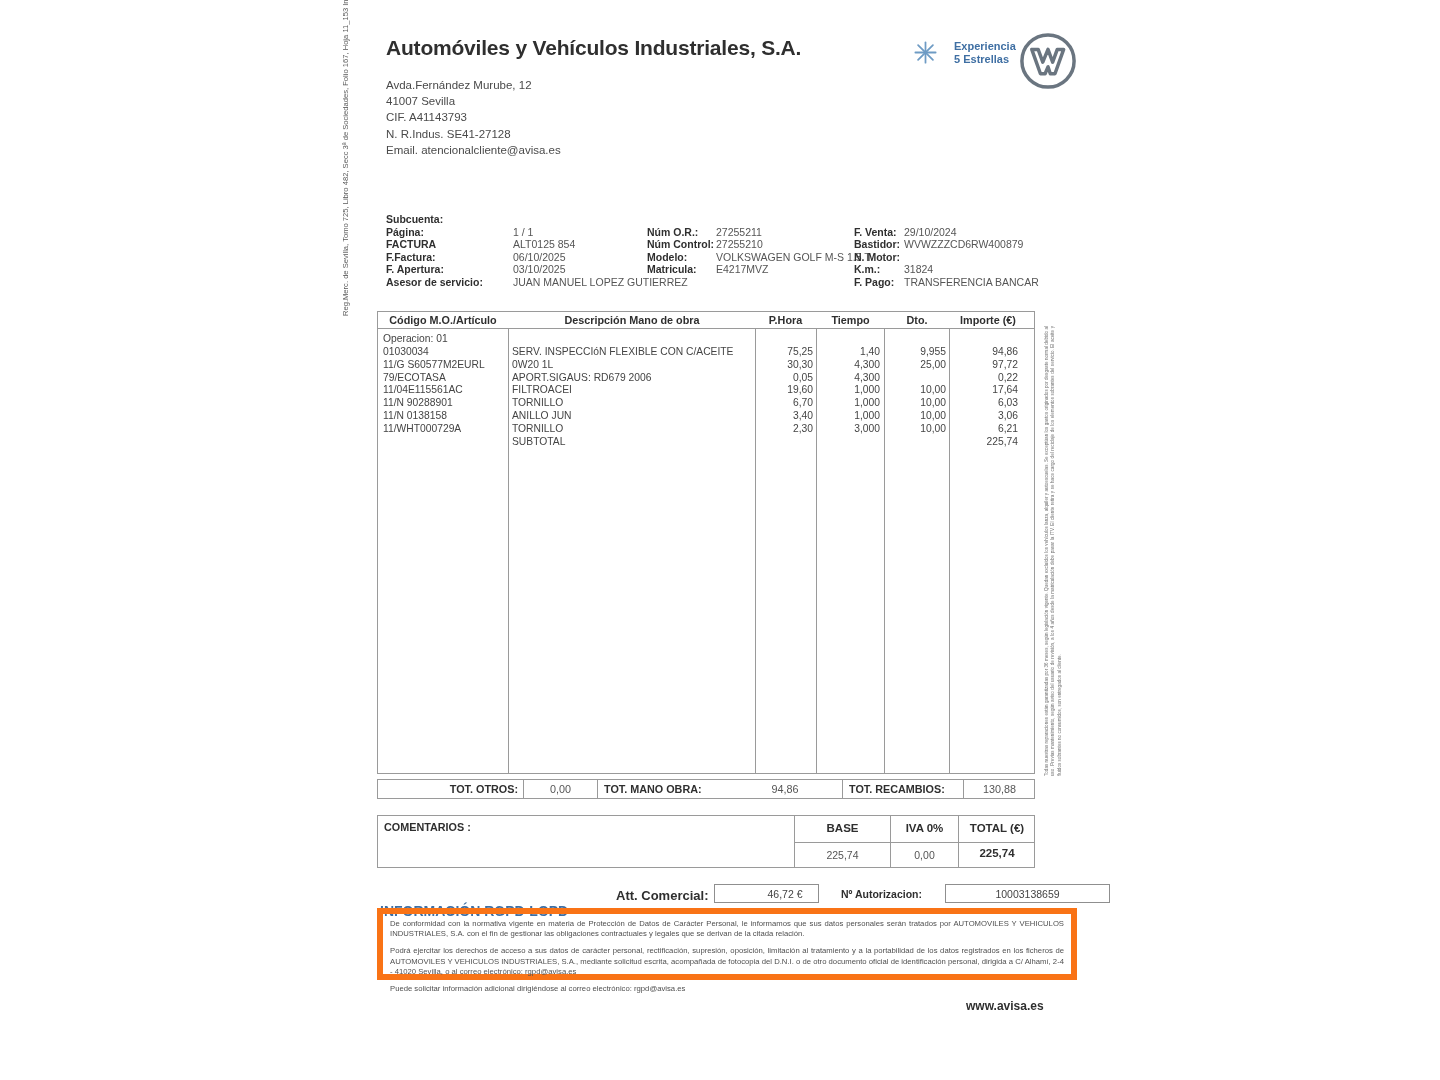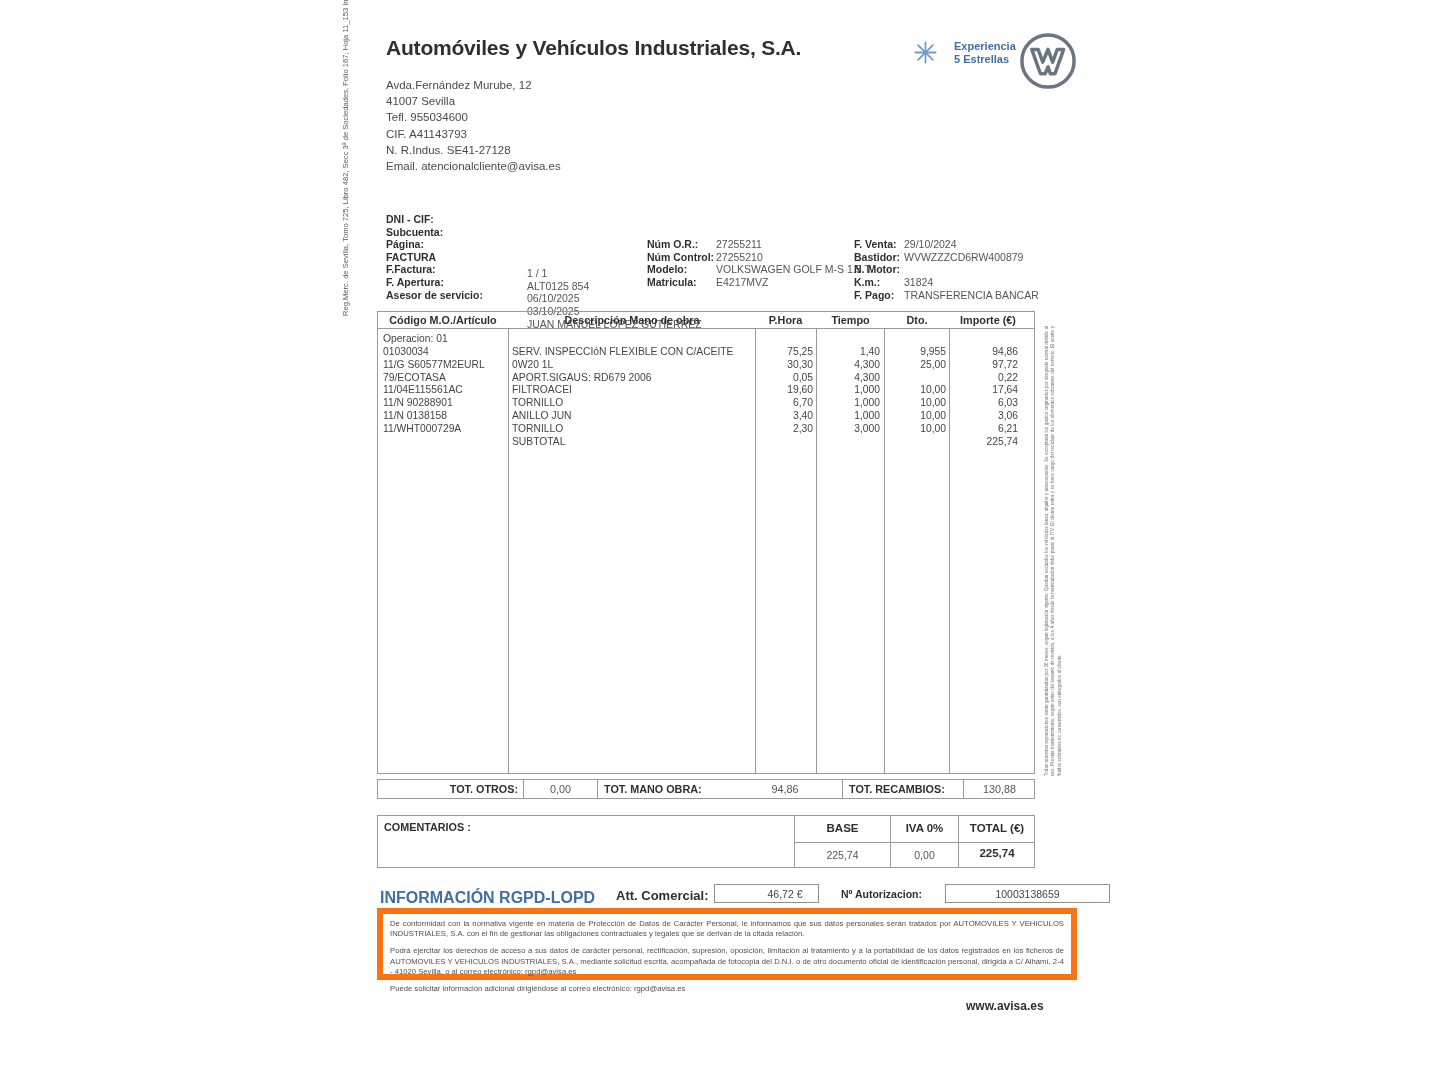--- a/index.html
+++ b/index.html
@@ -26,21 +26,21 @@
   .exp-badge { position: absolute; left: 0px; top: 7px; display: flex; align-items: center; gap: 15px; }
   .exp-star { width: 27px; height: 27px; }
   .exp-text { font-size: 11px; font-weight: bold; color: #3f6fa3; line-height: 12.5px; }
   .vw-logo { position: absolute; left: 107px; top: 0px; width: 58px; height: 58px; }
 
   
   .meta { position: absolute; left: 386px; top: 213px; width: 700px; font-size: 10.5px; }
   .meta-row { position: relative; height: 12.6px; }
   .mk { position: absolute; font-weight: bold; color: #2f2f2f; white-space: nowrap; }
   .mv { position: absolute; color: #555; white-space: nowrap; }
-  .c1k { left: 0; } .c1v { left: 141px; margin-top: 29px; }
+  .c1k { left: 0; } .c1v { left: 127px; }
   .c2k { left: 261px; } .c2v { left: 330px; }
   .c3k { left: 468px; } .c3v { left: 518px; }
   .clip-model { width: 153px; overflow: hidden; }
 
   
   .tbl { position: absolute; left: 377px; top: 311px; width: 658px; height: 463px;
          border: 1px solid #9a9a9a; }
   .thead { position: relative; height: 17px; border-bottom: 1px solid #9a9a9a; }
   .th { position: absolute; top: 2px; font-size: 10.8px; font-weight: bold; color: #2f2f2f; text-align: center; }
   .vline { position: absolute; top: 0; bottom: 0; width: 1px; background: #9a9a9a; }
@@ -65,21 +65,21 @@
   .cmt { position: absolute; left: 377px; top: 815px; width: 658px; height: 53px;
          border: 1px solid #9a9a9a; }
   .cmt-label { position: absolute; left: 6px; top: 5px; font-size: 10.8px; font-weight: bold; color: #2f2f2f; }
   .cmt-hline { position: absolute; left: 417px; right: 0; top: 26px; height: 1px; background: #9a9a9a; }
   .cmt-h { position: absolute; top: 6px; font-size: 11.5px; font-weight: bold; color: #2f2f2f; text-align: center; }
   .cmt-v { position: absolute; top: 33px; font-size: 10.5px; color: #555; text-align: center; }
   .cmt-v.bold { font-weight: bold; font-size: 11.5px; color: #2f2f2f; }
 
   
   .rgpd-bar { position: absolute; left: 377px; top: 884px; width: 700px; height: 22px; }
-  .rgpd-title { position: absolute; left: 3px; top: 5px; font-size: 16px; font-weight: bold; color: #3f6fa3; }
+  .rgpd-title { position: absolute; left: 3px; top: 19px; font-size: 14px; font-weight: bold; color: #3f6fa3; }
   .ac-label { position: absolute; left: 239px; top: 4px; font-size: 13px; font-weight: bold; color: #2f2f2f; }
   .ac-box { position: absolute; left: 337px; top: 0px; width: 105px; height: 19px;
             border: 1px solid #8f8f8f; display: flex; align-items: center; justify-content: center;
             font-size: 10.5px; color: #444; padding-left: 37px; }
   .na-label { position: absolute; left: 464px; top: 4px; font-size: 10.5px; font-weight: bold; color: #2f2f2f; }
   .na-box { position: absolute; left: 568px; top: 0px; width: 165px; height: 19px;
             border: 1px solid #8f8f8f; display: flex; align-items: center; justify-content: center;
             font-size: 10.5px; color: #444; }
 
   
@@ -106,21 +106,20 @@
 </style>
 </head>
 <body>
 
 <div class="page">
 
   <div class="header">
     <div class="company-name">Automóviles y Vehículos Industriales, S.A.</div>
     <div class="addr-line">Avda.Fernández Murube, 12</div>
     <div class="addr-line">41007 Sevilla</div>
-    <div class="addr-line">Tefl. 955034600</div>
     <div class="addr-line">CIF. A41143793</div>
     <div class="addr-line">N. R.Indus. SE41-27128</div>
     <div class="addr-line">Email. atencionalcliente@avisa.es</div>
   </div>
 
   <div class="brandbox">
     <div class="exp-badge">
       <svg class="exp-star" viewBox="0 0 40 40">
         <g stroke="#6e9bc4" stroke-width="2.6" stroke-linecap="round">
           <line x1="20" y1="5" x2="20" y2="35"></line>
@@ -135,23 +134,20 @@
       </div>
     </div>
     <svg class="vw-logo" viewBox="0 0 100 100">
       <circle cx="50" cy="50" r="45" fill="none" stroke="#6a7580" stroke-width="6"></circle>
       <path d="M22 30 L33 30 L41 52 L50 30 L58 52 L66 30 L77 30 L62 72 L54 72 L50 60 L45 72 L37 72 Z" fill="none" stroke="#6a7580" stroke-width="6" stroke-linejoin="round"></path>
     </svg>
   </div>
 
   <div class="meta">
     <div class="meta-row">
-        <span class="mk c1k">DNI - CIF:</span>
-      </div>
-    <div class="meta-row">
         <span class="mk c1k">Subcuenta:</span>
       </div>
 
     <div class="meta-row">
       <span class="mk c1k">Página:</span>
       <span class="mv c1v">1 / 1</span>
       <span class="mk c2k">Núm O.R.:</span>
       <span class="mv c2v">27255211</span>
       <span class="mk c3k">F. Venta:</span>
       <span class="mv c3v">29/10/2024</span>

